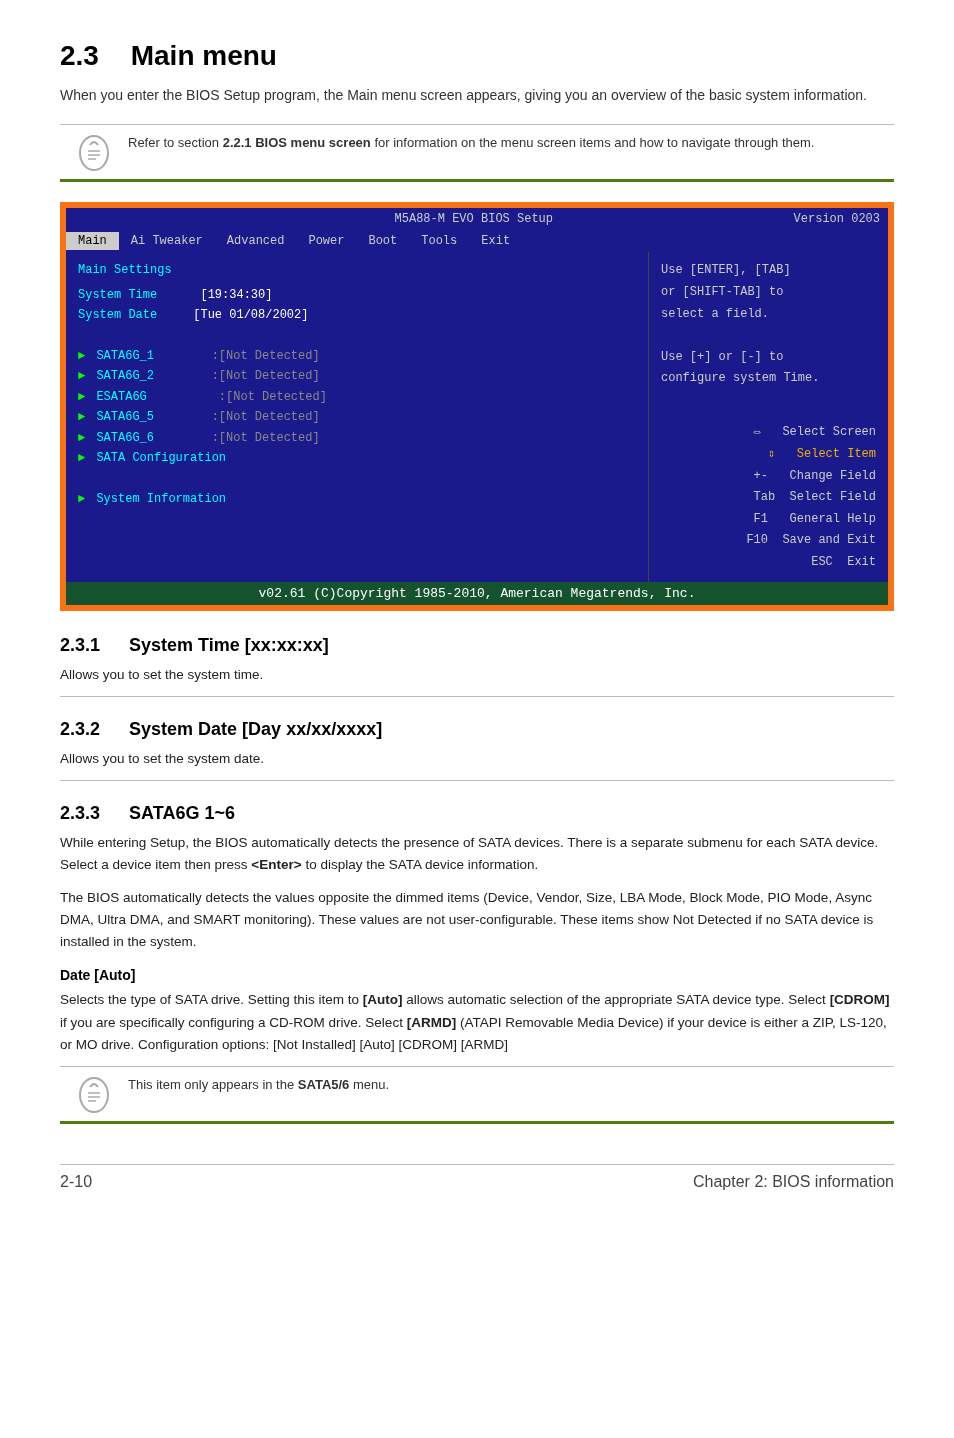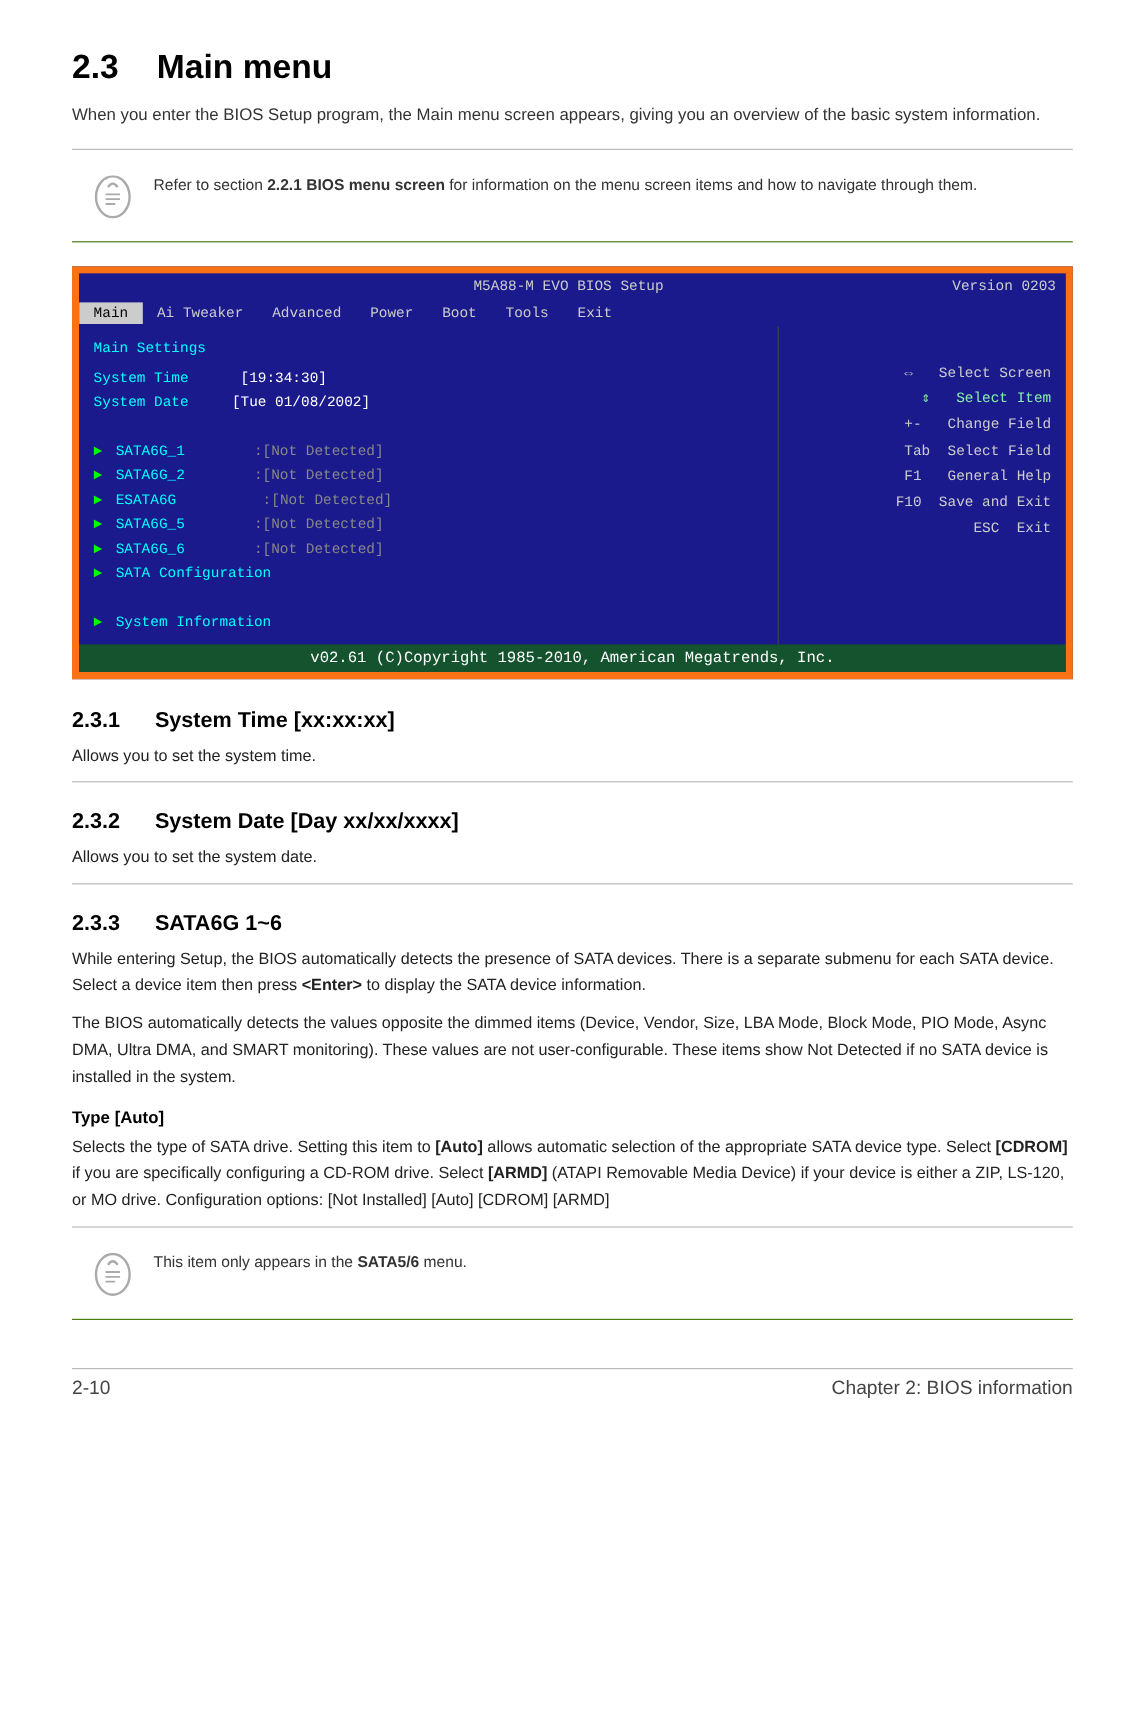--- a/index.html
+++ b/index.html
@@ -27,22 +27,22 @@
     .intro-text {
       font-size: 14px;
       line-height: 1.6;
       margin-bottom: 18px;
       color: #333;
     }
 
     
     .note-box {
       border-top: 1px solid #bbb;
-      border-bottom: 1px solid #4d7c0f;
-      padding: 19px 16px;
+      border-bottom: 3px solid #4d7c0f;
+      padding: 8px 16px;
       display: flex;
       align-items: flex-start;
       gap: 16px;
       margin-bottom: 20px;
       background: #fff;
     }
     .note-icon {
       width: 36px;
       height: 36px;
       flex-shrink: 0;
@@ -270,24 +270,32 @@
         <span class="bios-arrow">►</span>
         <span class="bios-item-label">SATA Configuration</span>
       </div>
       <br>
       <div>
         <span class="bios-arrow">►</span>
         <span class="bios-item-label">System Information</span>
       </div>
     </div>
     <div class="bios-right">
+      <div style="line-height:1.8;margin-bottom:12px;">
+        <span style="color:#ccc;">Use [ENTER], [TAB]</span><br>
+        <span style="color:#ccc;">or [SHIFT-TAB] to</span><br>
+        <span style="color:#ccc;">select a field.</span><br>
+        <br>
+        <span style="color:#ccc;">Use [+] or [-] to</span><br>
+        <span style="color:#ccc;">configure system Time.</span>
+      </div>
       <br>
       <div style="line-height:1.8;text-align:right;">
         <span style="color:#ccc;">⇔&nbsp;&nbsp;&nbsp;Select Screen</span><br>
-        <span style="color:#86efac;">⇕&nbsp;&nbsp;&nbsp;Select Item</span><br>
+        <span style="color:#eab308;">⇕&nbsp;&nbsp;&nbsp;Select Item</span><br>
         <span style="color:#ccc;">+-&nbsp;&nbsp; Change Field</span><br>
         <span style="color:#ccc;">Tab&nbsp; Select Field</span><br>
         <span style="color:#ccc;">F1&nbsp;&nbsp; General Help</span><br>
         <span style="color:#ccc;">F10&nbsp; Save and Exit</span><br>
         <span style="color:#ccc;">ESC&nbsp; Exit</span>
       </div>
     </div>
   </div>
 
   <div class="bios-footer">v02.61 (C)Copyright 1985-2010, American Megatrends, Inc.</div>
@@ -311,21 +319,21 @@
 
 <h2 class="sub-section-title">
   <span class="num">2.3.3</span>
   <span>SATA6G 1~6</span>
 </h2>
 <p class="body-text">
   <span>While entering Setup, the BIOS automatically detects the presence of SATA devices. There is a separate submenu for each SATA device. Select a device item then press </span><strong>&lt;Enter&gt;</strong><span> to display the SATA device information.</span>
 </p>
 <p class="body-text">The BIOS automatically detects the values opposite the dimmed items (Device, Vendor, Size, LBA Mode, Block Mode, PIO Mode, Async DMA, Ultra DMA, and SMART monitoring). These values are not user-configurable. These items show Not Detected if no SATA device is installed in the system.</p>
 
-<h3 class="sub-sub-section-title">Type [Auto]</h3>
+<h3 class="sub-sub-section-title">Date [Auto]</h3>
 <p class="body-text">
   <span>Selects the type of SATA drive. Setting this item to </span><strong>[Auto]</strong><span> allows automatic selection of the appropriate SATA device type. Select </span><strong>[CDROM]</strong><span> if you are specifically configuring a CD-ROM drive. Select </span><strong>[ARMD]</strong><span> (ATAPI Removable Media Device) if your device is either a ZIP, LS-120, or MO drive. Configuration options: [Not Installed] [Auto] [CDROM] [ARMD]</span>
 </p>
 
 <div class="note-box">
   <svg class="note-icon" viewBox="0 0 36 36" xmlns="http://www.w3.org/2000/svg">
     <ellipse cx="18" cy="18" rx="14" ry="17" fill="none" stroke="#aaa" stroke-width="2"></ellipse>
     <path d="M14 10 Q18 4 22 10" fill="none" stroke="#aaa" stroke-width="2"></path>
     <line x1="12" y1="16" x2="24" y2="16" stroke="#aaa" stroke-width="1.5"></line>
     <line x1="12" y1="20" x2="24" y2="20" stroke="#aaa" stroke-width="1.5"></line>

